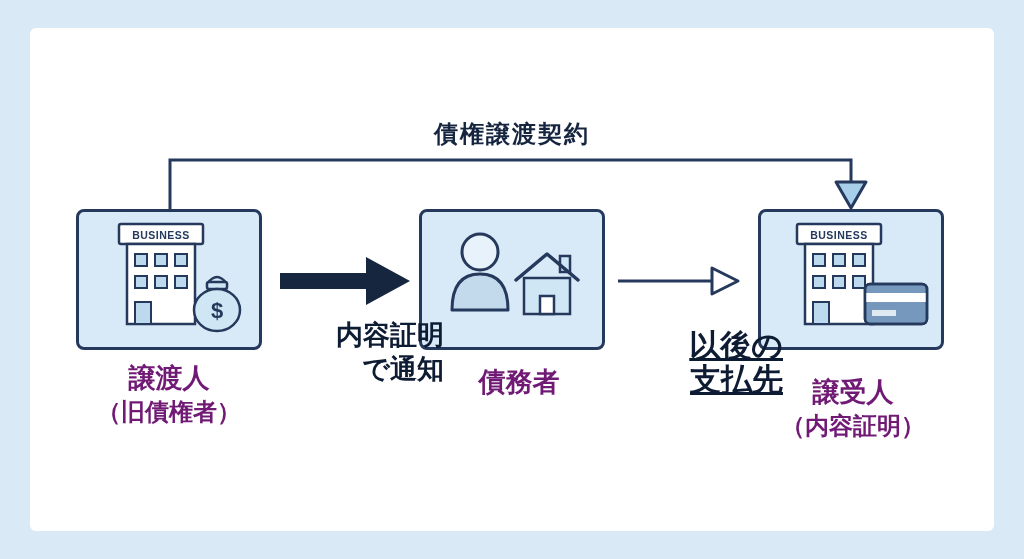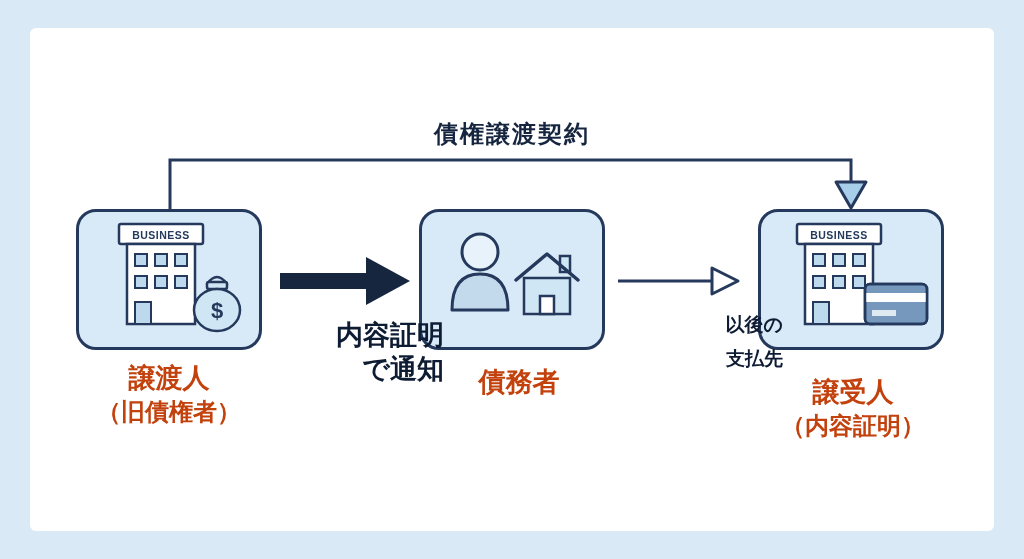--- a/index.html
+++ b/index.html
@@ -31,21 +31,21 @@
     width: 1024px;
     height: 559px;
     pointer-events: none;
   }
   .node {
     position: absolute;
     width: 186px;
     height: 141px;
     background: #d8e9f7;
     border: 3px solid #24395c;
-    border-radius: 20px;
+    border-radius: 8px;
     box-sizing: border-box;
   }
   .node-assignor { left: 76px;  top: 209px; }
   .node-debtor   { left: 419px; top: 209px; }
   .node-assignee { left: 758px; top: 209px; }
   .node svg { position: absolute; left: 0; top: 0; }
 
   .top-label {
     position: absolute;
     left: 362px;
@@ -53,43 +53,43 @@
     width: 300px;
     text-align: center;
     font-size: 24px;
     font-weight: 600;
     color: #16253f;
     letter-spacing: 2px;
   }
   .node-label {
     position: absolute;
     text-align: center;
-    color: #c2410c;
+    color: #701a75;
     font-weight: 600;
     line-height: 33px;
   }
   .node-label .l1 { font-size: 27px; display: block; }
   .node-label .l2 { font-size: 24px; display: block; }
   .label-assignor { left: 60px;  top: 362px; width: 218px; }
   .label-debtor   { left: 426px; top: 366px; width: 186px; }
   .label-assignee { left: 744px; top: 376px; width: 218px; }
 
   .arrow-label {
     position: absolute;
     text-align: right;
     color: #0d1b33;
     line-height: 34px;
   }
   .label-notify {
     left: 244px; top: 318px; width: 200px;
     font-size: 27px; font-weight: 800;
   }
   .label-payment {
-    left: 583px; top: 308px; width: 200px;
-    font-size: 19px; font-weight: 600;
+    left: 583px; top: 329px; width: 200px;
+    font-size: 31px; font-weight: 600; text-decoration: underline;
   }
 
   .thick-arrow  { position: absolute; left: 278px; top: 252px; }
   .thin-arrow   { position: absolute; left: 618px; top: 252px; }
 </style>
 </head>
 <body>
 
 <div class="canvas">
   <div class="inner"></div>

